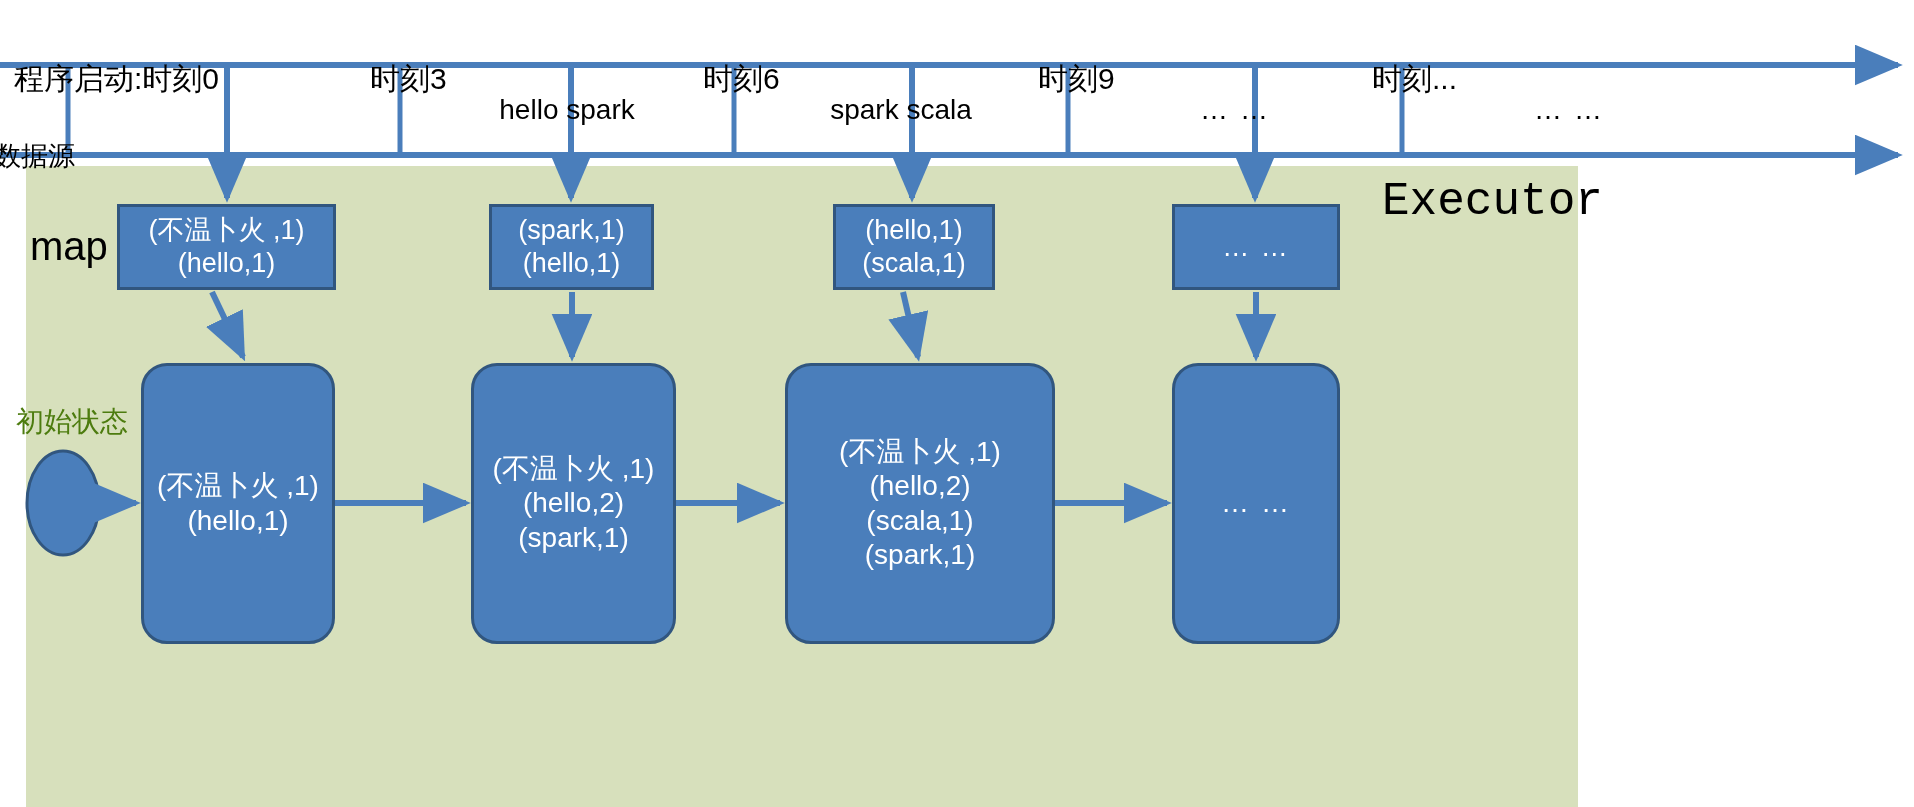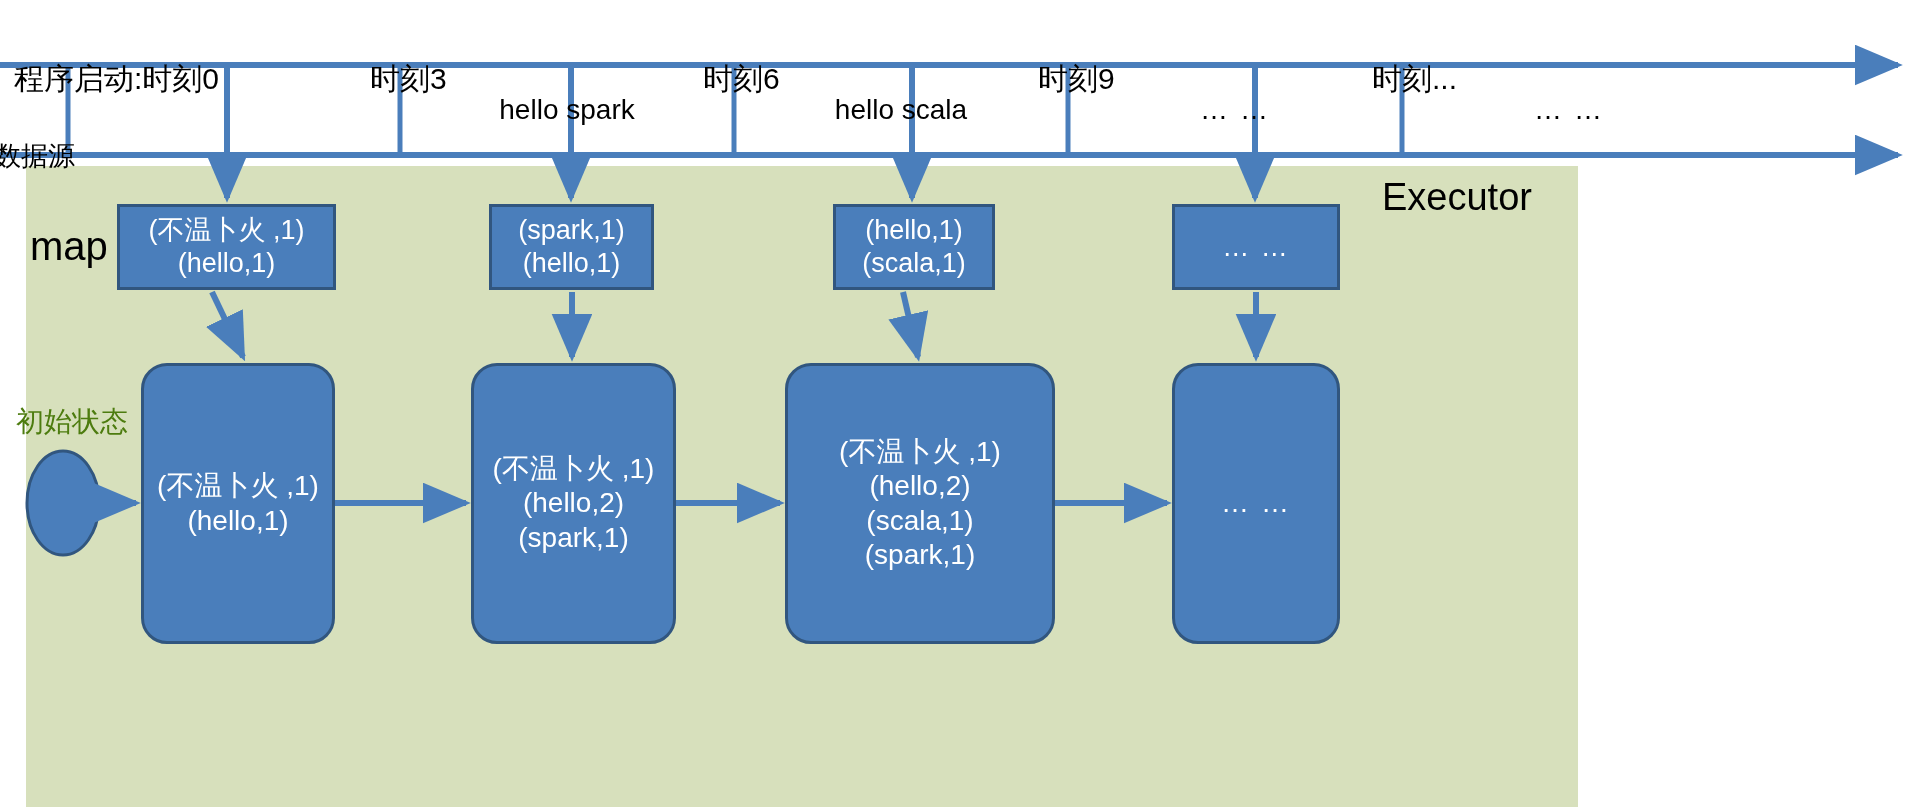--- a/index.html
+++ b/index.html
@@ -5,21 +5,21 @@
   html,body{margin:0;padding:0;background:#ffffff;}
   body{width:1914px;height:807px;position:relative;overflow:hidden;
        font-family:"Liberation Sans","DejaVu Sans",sans-serif;}
   #stage{position:absolute;left:0;top:0;width:1914px;height:807px;}
   svg#canvas{position:absolute;left:0;top:0;width:1914px;height:807px;}
 
   .lbl{position:absolute;color:#000;white-space:nowrap;margin-top:45px;}
   .time-label{font-size:30px;}
   .ds-label{font-size:27px;}
   .cell-text{position:absolute;font-size:28px;color:#000;text-align:center;white-space:pre-line;line-height:1.25;}
-  .exec-label{position:absolute;font-size:38px;color:#000;}
+  .exec-label{position:absolute;font-size:46px;color:#000;font-family:Liberation Mono, monospace;}
   .map-label{position:absolute;font-size:40px;color:#000;}
   .init-label{position:absolute;font-size:28px;color:#4d7c0f;}
 
   .box{position:absolute;box-sizing:border-box;background:#4a7ebb;
        border:3px solid #31567f;color:#ffffff;display:flex;
        align-items:center;justify-content:center;text-align:center;
        font-size:27px;line-height:1.22;white-space:pre-line;}
   .state{border-radius:26px;font-size:28px;}
   .dots{letter-spacing:2px;}
 </style>
@@ -67,21 +67,21 @@
 
   <div class="lbl time-label" style="left:14px;  top:14px;">程序启动:时刻0</div>
   <div class="lbl time-label" style="left:370px; top:14px;">时刻3</div>
   <div class="lbl time-label" style="left:703px; top:14px;">时刻6</div>
   <div class="lbl time-label" style="left:1038px;top:14px;">时刻9</div>
   <div class="lbl time-label" style="left:1372px;top:14px;text-align:center;">时刻...</div>
 
   <div class="lbl ds-label" style="left:-6px; top:93px;">数据源</div>
 
   <div class="cell-text" style="left:400px; top:92px; width:334px;">hello spark</div>
-  <div class="cell-text" style="left:734px; top:92px; width:334px;">hello scala</div>
+  <div class="cell-text" style="left:734px; top:92px; width:334px;">spark scala</div>
   <div class="cell-text dots" style="left:1068px;top:92px; width:334px;">… …</div>
   <div class="cell-text dots" style="left:1402px;top:92px; width:334px;">… …</div>
 
   <div class="exec-label" style="left:1382px; top:176px;">Executor</div>
   <div class="map-label" style="left:30px;   top:224px;">map</div>
   <div class="init-label" style="left:16px;   top:403px;">初始状态</div>
 
   <div class="box" style="left:117px; top:204px; width:219px; height:86px;">(不温卜火 ,1)
 (hello,1)</div>
   <div class="box" style="left:489px; top:204px; width:165px; height:86px;">(spark,1)

